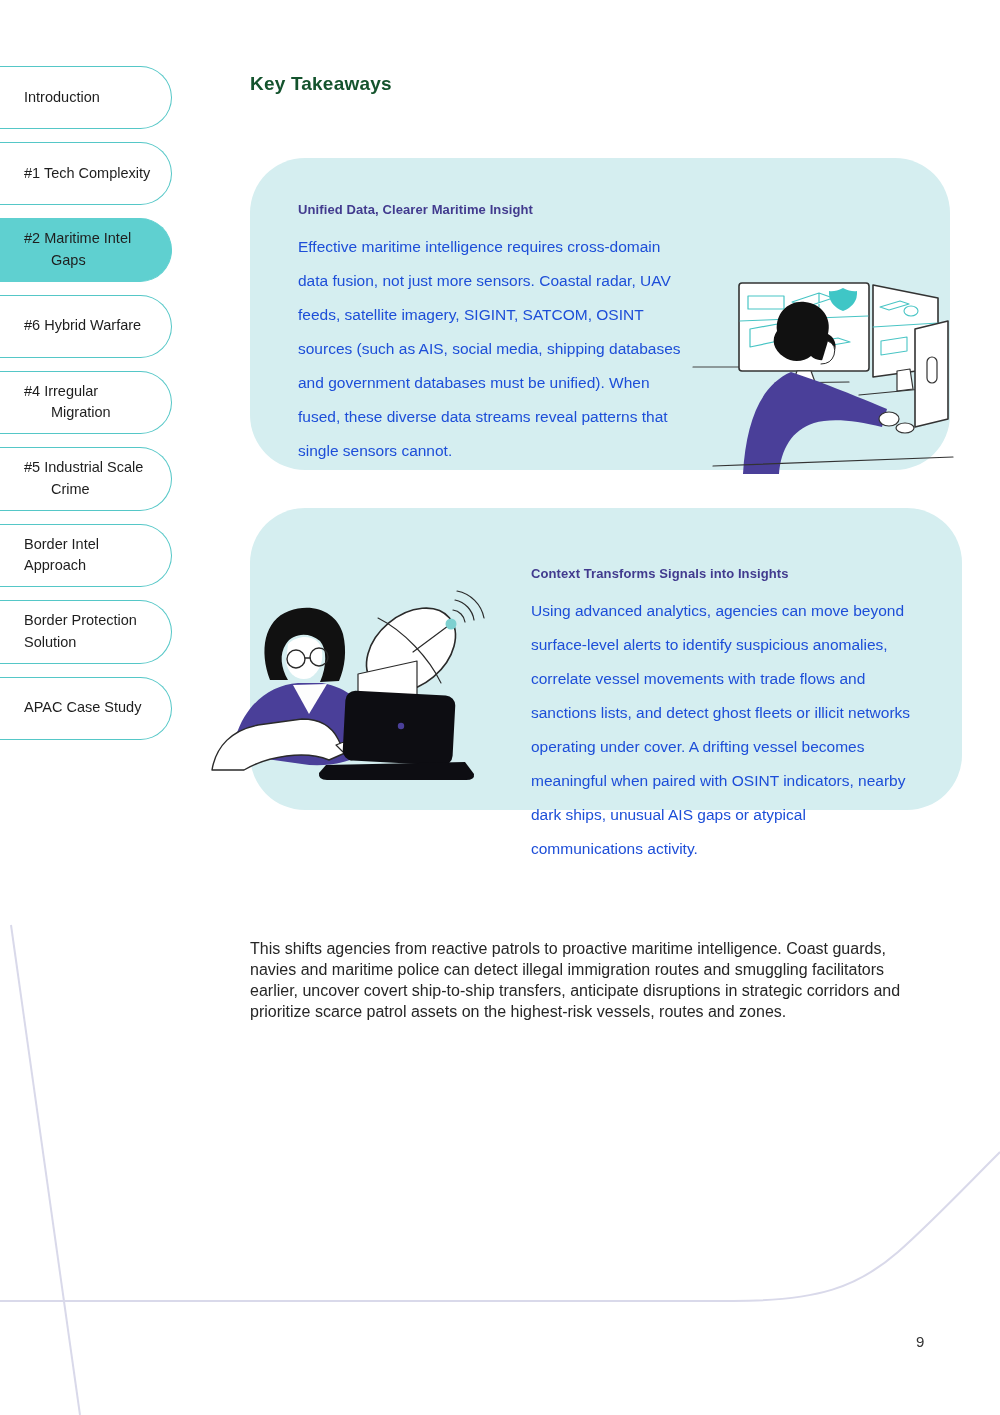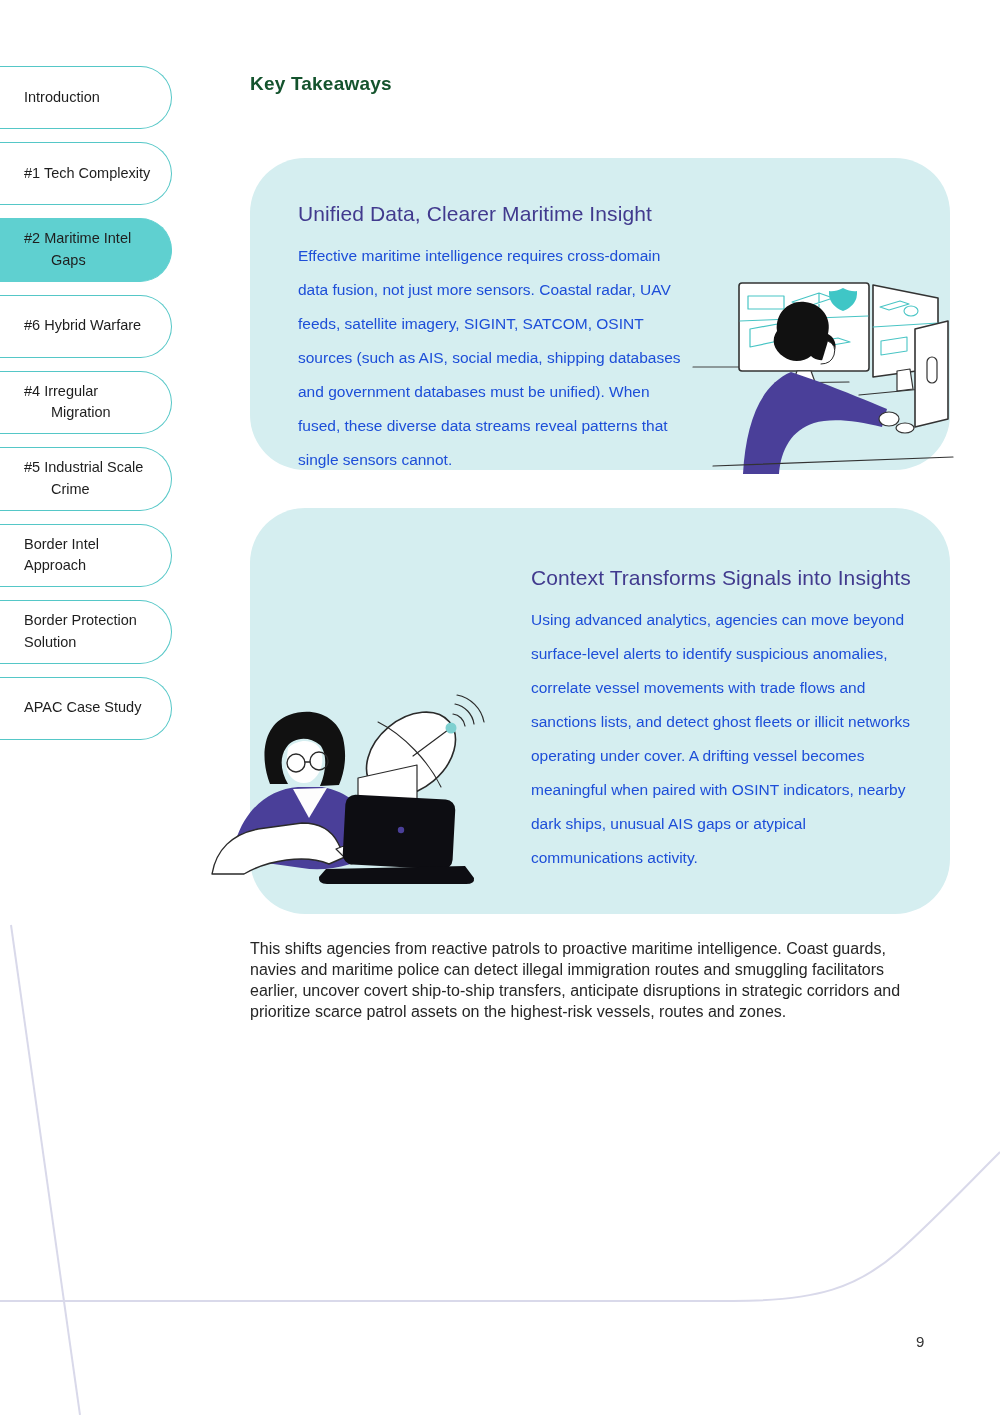--- a/index.html
+++ b/index.html
@@ -36,24 +36,24 @@
   .page-title{
     position:absolute;left:250px;top:60px;z-index:2;
     font-size:19px;font-weight:700;color:#14532d;letter-spacing:.2px;
   }
 
   .card{
     position:absolute;left:250px;width:700px;
     background:#d5eef0;border-radius:55px;z-index:1;
   }
   .card-1{top:158px;height:312px;}
-  .card-2{top:508px;height:406px;}
+  .card-2{top:508px;height:302px;padding-left:12px;}
 
   .card h3{
-    margin:0;font-size:21px;font-weight:400;color:#413a8e;letter-spacing:.1px;
+    margin:0;font-size:13px;font-weight:700;color:#413a8e;letter-spacing:.1px;
   }
   .card p{
     margin:13px 0 0 0;font-size:15.5px;line-height:34px;color:#1d4ed8;
   }
   .card-1 .card-text{position:absolute;left:48px;top:44px;width:396px;}
   .card-2 .card-text{position:absolute;left:281px;top:58px;width:380px;}
 
   .illo-1{position:absolute;right:-6px;bottom:-4px;width:265px;height:205px;}
   .illo-2{position:absolute;left:-42px;bottom:8px;width:300px;height:228px;}
 

